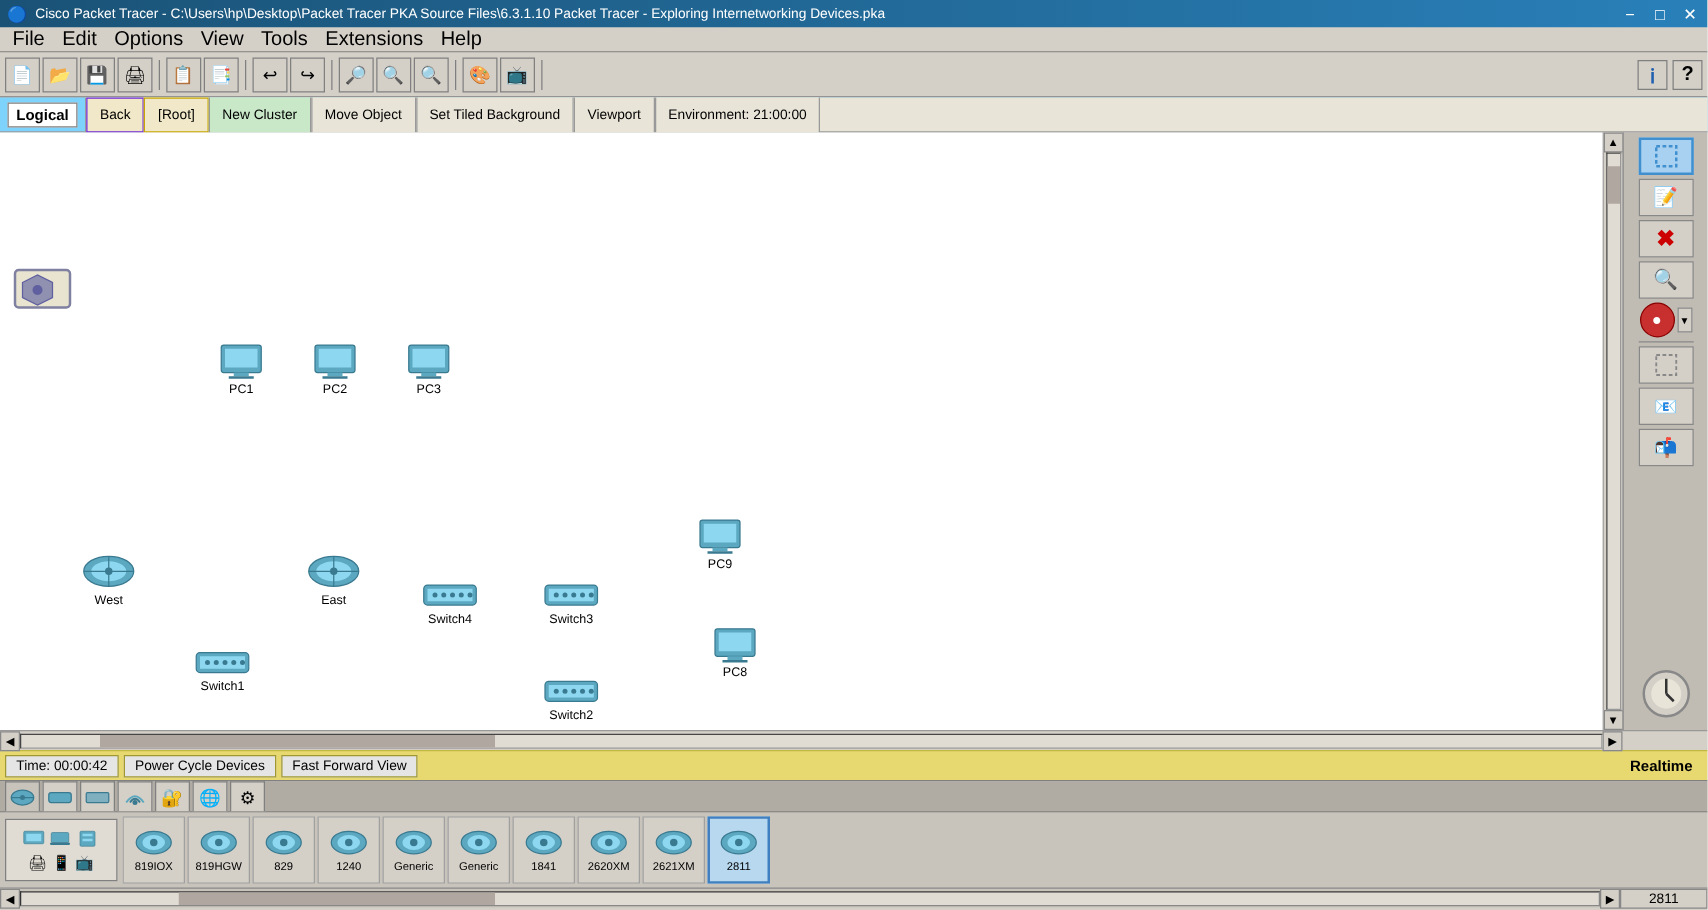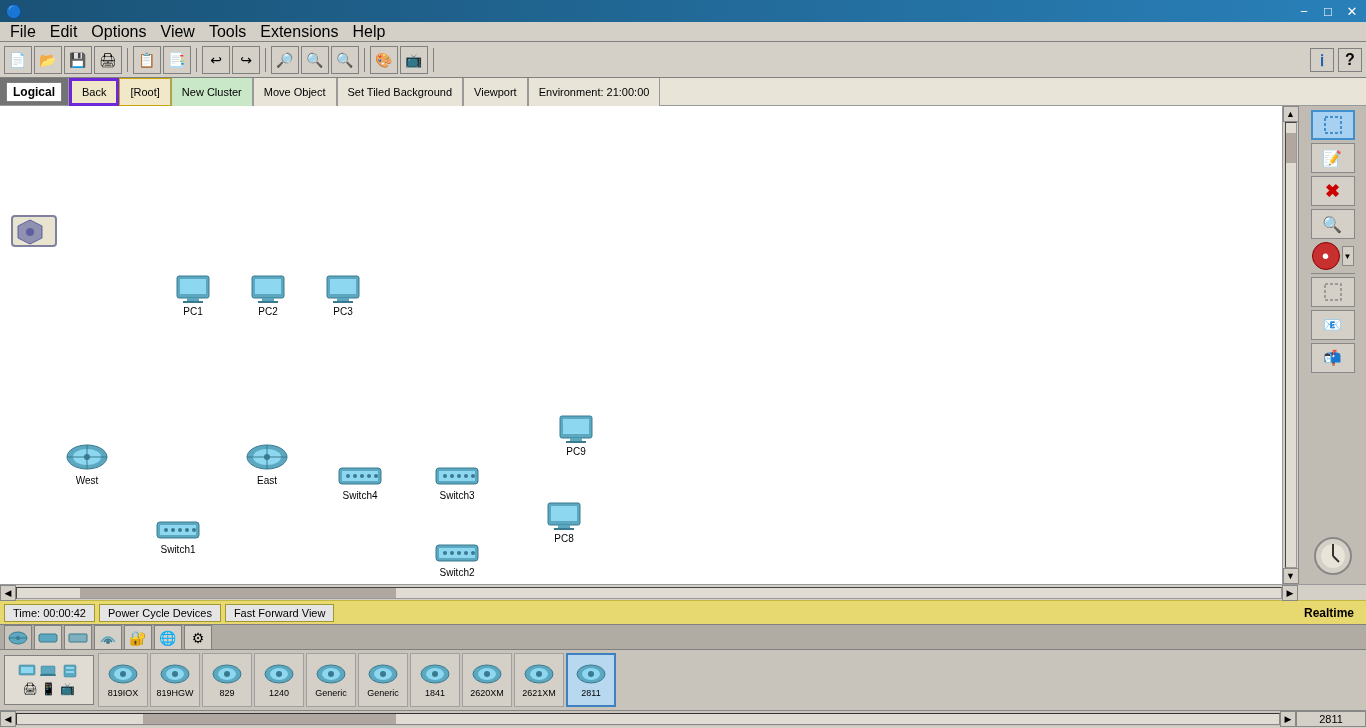--- a/index.html
+++ b/index.html
@@ -63,21 +63,21 @@
       height: 28px;
       padding: 0 10px;
       border-right: 1px solid #999;
       border-left: 1px solid #999;
       display: flex; align-items: center; justify-content: center;
       font-size: 11px;
       cursor: pointer;
       background: #e8e4d8;
       white-space: nowrap;
     }
-    .net-btn.back { background: #f0e8c8; border: 3px solid #6d28d9; }
+    .net-btn.back { background: #f0e8c8; border: 1px solid #6d28d9; }
     .net-btn.root { background: #f0e8c8; border: 1px solid #c8a800; }
     .net-btn.new-cluster { background: #c8e8c8; }
     .net-btn.move-obj { }
     .net-btn.tiled-bg { }
     .net-btn.viewport { }
     .net-btn.environment { }
 
     
     #canvas {
       flex: 1;
@@ -190,20 +190,21 @@
     }
     .tool-btn.active-tool { background: #a8d0f0; border: 2px solid #4090d0; }
     .tool-divider { width: 40px; height: 1px; background: #888; }
   </style>
 </head>
 <body>
 
 <div id="titlebar">
   <div id="titlebar-left">
     <span style="font-size:13px;">🔵</span>
+    <span style="font-size:11px;">Cisco Packet Tracer - C:\Users\hp\Desktop\Packet Tracer PKA Source Files\6.3.1.10 Packet Tracer - Exploring Internetworking Devices.pka</span>
   </div>
   <div id="titlebar-right">
     <span class="titlebar-btn">−</span>
     <span class="titlebar-btn">□</span>
     <span class="titlebar-btn">✕</span>
   </div>
 </div>
 
 <div id="menubar">
   <span class="menu-item">File</span>
@@ -233,21 +234,21 @@
   <div class="tb-separator"></div>
   <div class="tb-btn">🎨</div>
   <div class="tb-btn">📺</div>
   <div class="tb-separator"></div>
   <div style="margin-left:auto; display:flex; gap:4px; align-items:center;">
     <div class="tb-btn" style="font-size:16px; color:#2060b0; font-weight:bold; width:24px; height:24px;">ℹ</div>
     <div class="tb-btn" style="font-size:16px; font-weight:bold; width:24px; height:24px;">?</div>
   </div>
 </div>
 
-<div style="display:flex; height:28px; background:#737373; border-bottom:1px solid #999;">
+<div style="display:flex; height:28px; background:#7dd3fc; border-bottom:1px solid #999;">
   <div style="display:flex; align-items:center; padding:0 6px;">
     <div style="font-weight:bold; font-size:12px; background:#fff; border:1px solid #808080; padding:2px 6px; cursor:pointer;">Logical</div>
   </div>
   <div id="network-toolbar" style="display:flex; align-items:center; flex:1; background:#e8e4d8; border-left:1px solid #999;">
     <div class="net-btn back">Back</div>
     <div class="net-btn root">[Root]</div>
     <div class="net-btn new-cluster">New Cluster</div>
     <div class="net-btn move-obj">Move Object</div>
     <div class="net-btn tiled-bg">Set Tiled Background</div>
     <div class="net-btn viewport">Viewport</div>
@@ -369,21 +370,21 @@
         <div class="net-device" style="left:558px; top:308px;">
           <svg width="36" height="30">
             <rect x="2" y="2" width="32" height="22" rx="2" fill="#5ba8c0" stroke="#3a7a90" stroke-width="1"></rect>
             <rect x="5" y="5" width="26" height="15" fill="#8dd8f0"></rect>
             <rect x="12" y="24" width="12" height="3" fill="#5ba8c0"></rect>
             <rect x="8" y="27" width="20" height="2" fill="#3a7a90"></rect>
           </svg>
           <span>PC9</span>
         </div>
 
-        <div class="net-device" style="left:546px; top:395px;">
+        <div class="net-device" style="left:570px; top:395px;">
           <svg width="36" height="30">
             <rect x="2" y="2" width="32" height="22" rx="2" fill="#5ba8c0" stroke="#3a7a90" stroke-width="1"></rect>
             <rect x="5" y="5" width="26" height="15" fill="#8dd8f0"></rect>
             <rect x="12" y="24" width="12" height="3" fill="#5ba8c0"></rect>
             <rect x="8" y="27" width="20" height="2" fill="#3a7a90"></rect>
           </svg>
           <span>PC8</span>
         </div>
 
         <div style="position:absolute; left:10px; top:100px;">

